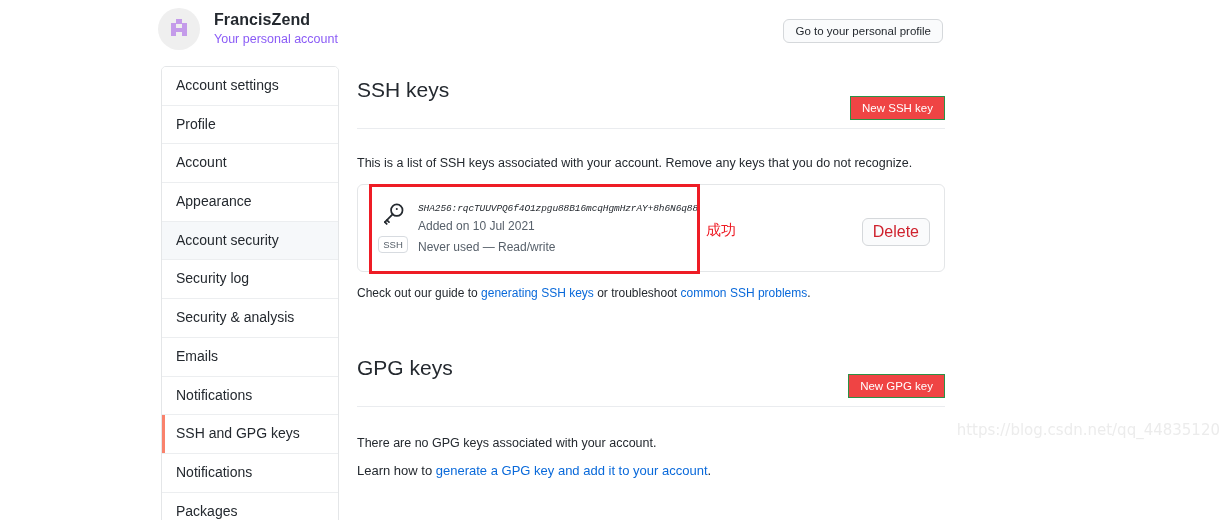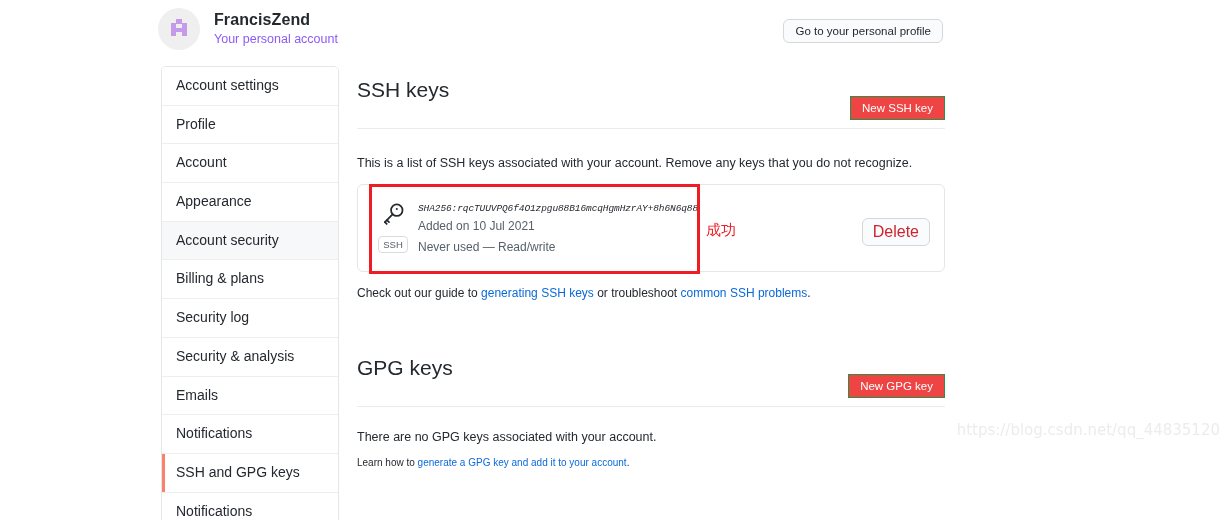--- a/index.html
+++ b/index.html
@@ -125,22 +125,22 @@
   .anno-text {
     position: absolute; left: 348px; top: 36px;
     font-size: 15px; color: #ee1c25;
     font-family: "DejaVu Sans", sans-serif;
   }
 
   .guide-line { font-size: 12px; color: #24292f; margin-top: 14px; }
 
   
   .gpg-wrap { margin-top: 38px; }
-  .gpg-empty { font-size: 12.5px; color: #24292f; margin-top: 23px; }
-  .gpg-learn { font-size: 10px; color: #24292f; margin-top: 12px; }
+  .gpg-empty { font-size: 12.5px; color: #24292f; margin-top: 29px; }
+  .gpg-learn { font-size: 13px; color: #24292f; margin-top: 12px; }
 
   
   .vig-wrap { margin-top: 40px; }
 
   .watermark {
     position: absolute; right: 8px; bottom: 2px;
     font-size: 15px; color: #ececec;
     font-family: "DejaVu Sans", sans-serif;
     white-space: nowrap;
   }
@@ -175,23 +175,20 @@
       <span>Profile</span>
     </div>
     <div class="nav-item">
       <span>Account</span>
     </div>
     <div class="nav-item">
       <span>Appearance</span>
     </div>
     <div class="nav-item hovered">
       <span>Account security</span>
-    </div>
-    <div class="nav-item">
-      <span>Billing &amp; plans</span>
     </div>
     <div class="nav-item">
       <span>Security log</span>
     </div>
     <div class="nav-item">
       <span>Security &amp; analysis</span>
     </div>
     <div class="nav-item">
       <span>Emails</span>
     </div>

